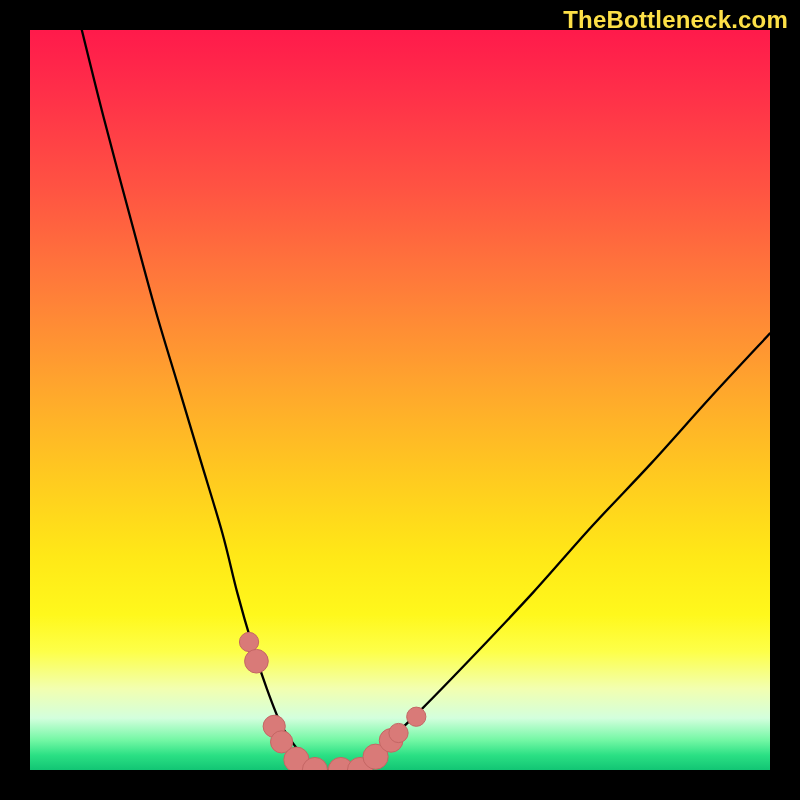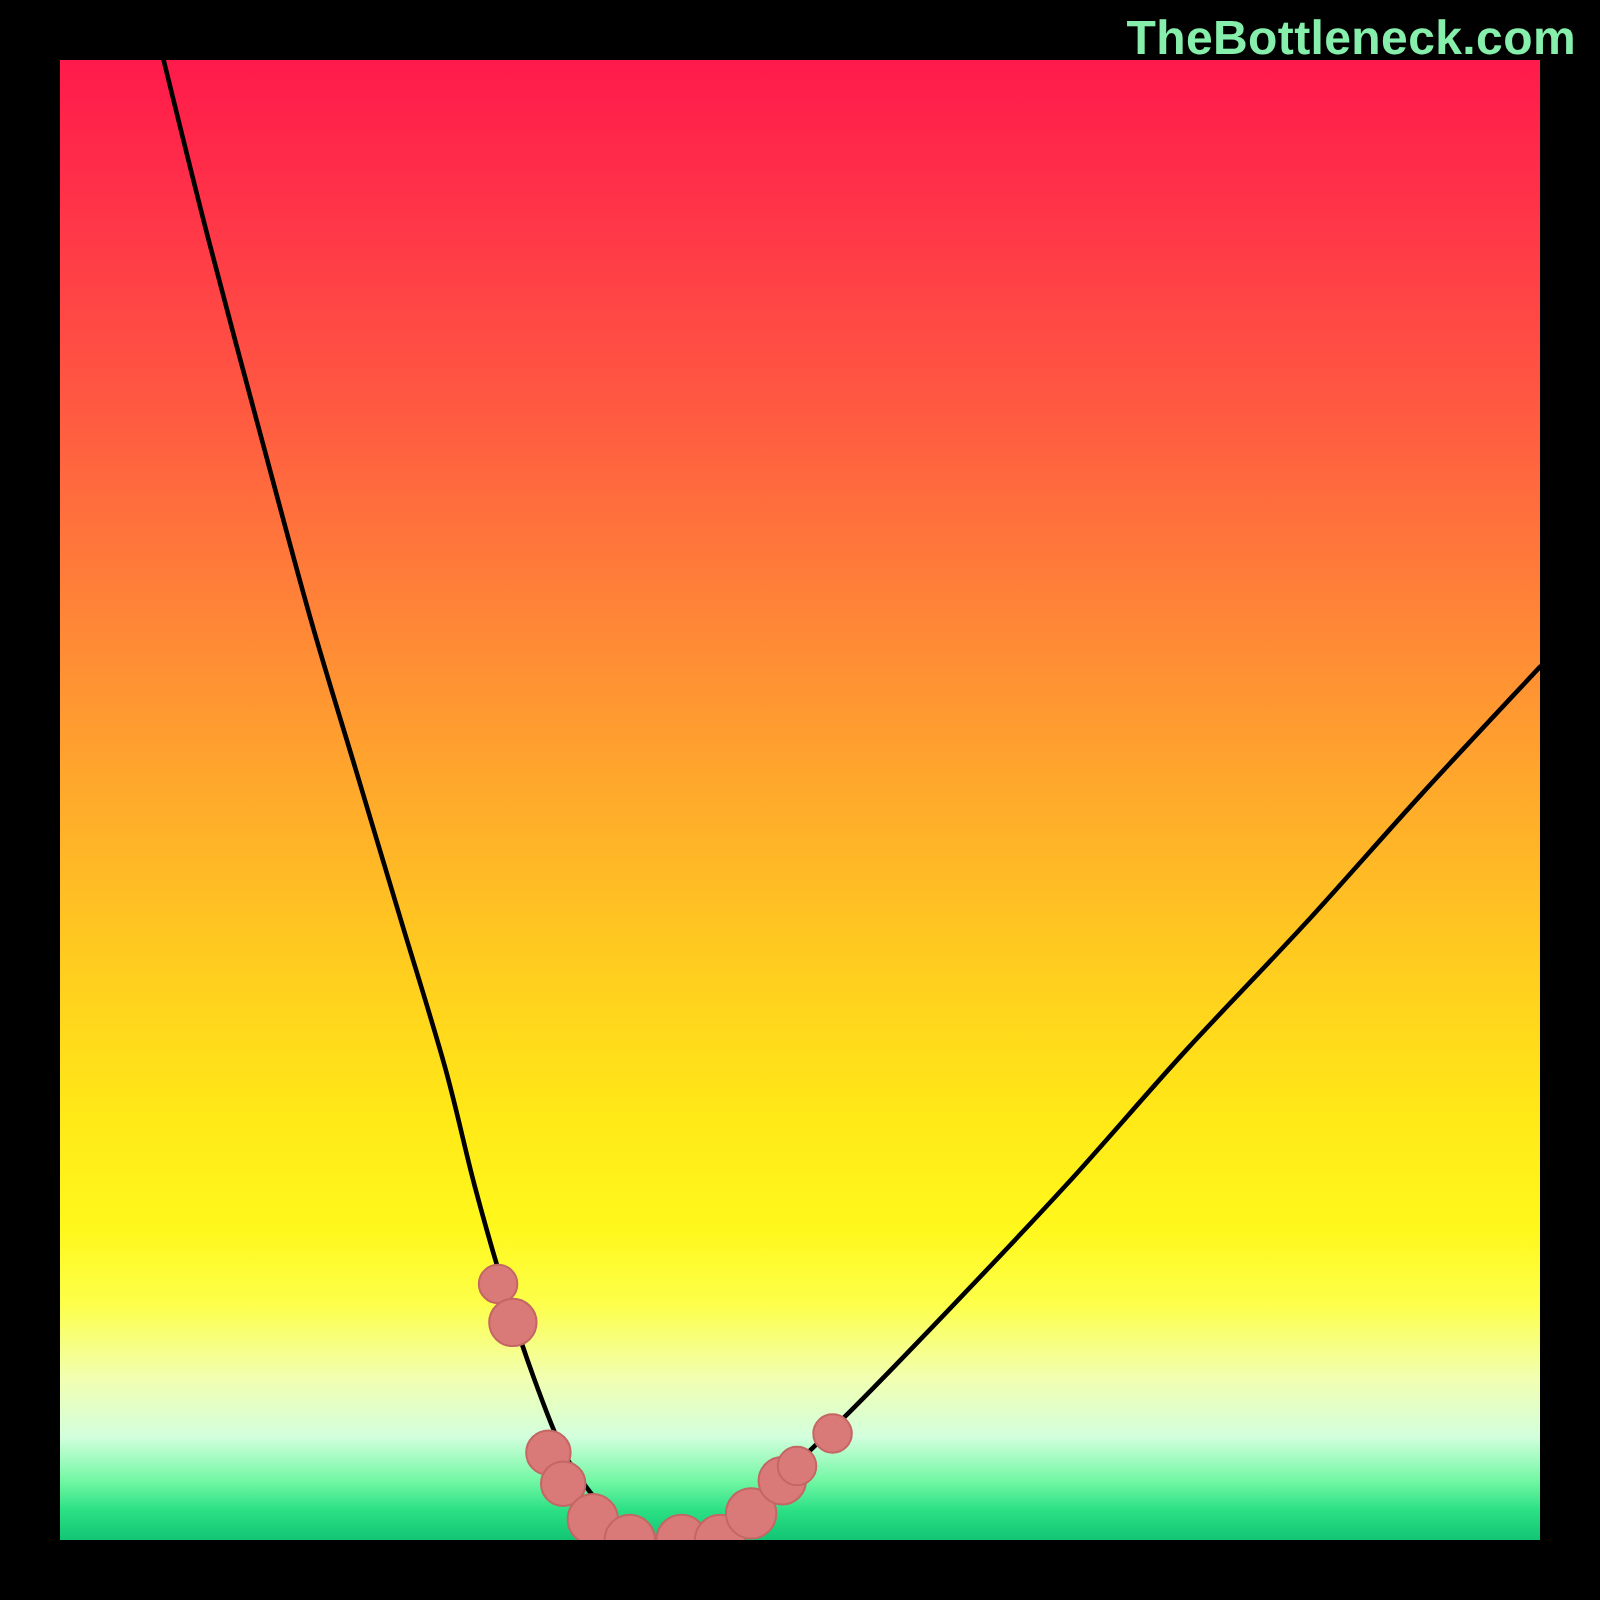--- a/index.html
+++ b/index.html
@@ -57,21 +57,21 @@
     top: 0;
     width: 740px;
     height: 740px;
   }
   .watermark {
     position: absolute;
     top: 6px;
     right: 12px;
     font-size: 24px;
     font-weight: 600;
-    color: #86efac;
+    color: #fde047;
     letter-spacing: 0.2px;
     text-align: center;
   }
 </style>
 </head>
 <body>
 
 <div class="frame">
   <div class="plot-area">
     <div class="gradient"></div>

